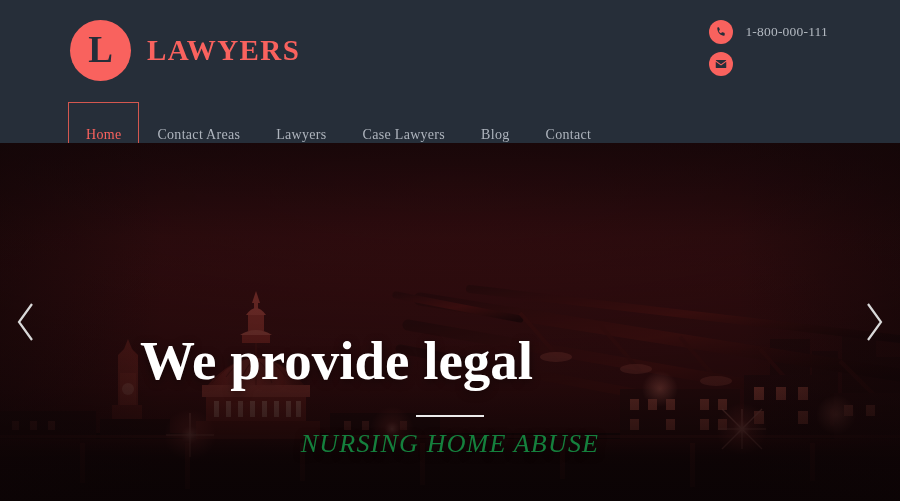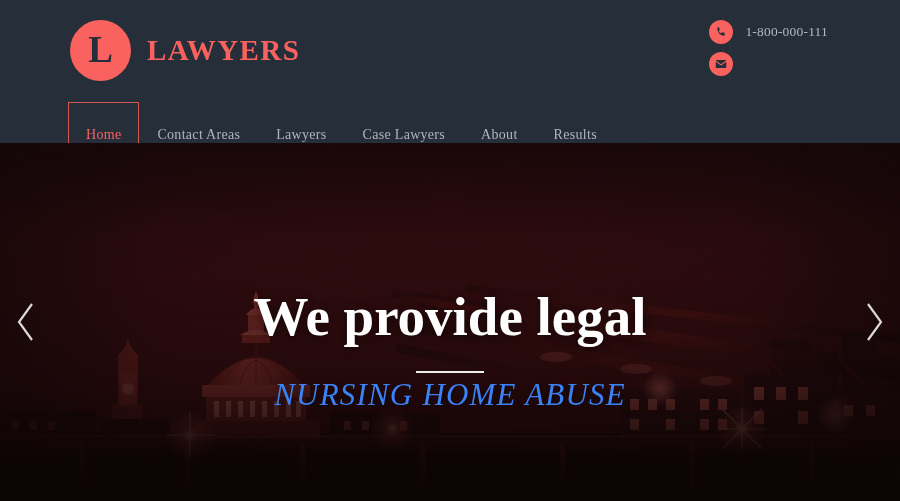--- a/index.html
+++ b/index.html
@@ -87,31 +87,32 @@
 
   
   .hero-text{
     position:absolute; left:0; top:0; width:900px; height:358px;
     display:flex; flex-direction:column; align-items:center; justify-content:flex-start;
     padding-top:143px;
   }
   .hero-title{
     font-family:"Liberation Serif","DejaVu Serif",serif;
     font-weight:700; font-size:55px; line-height:1.14;
-    color:#ffffff; text-align:center; width:620px;
+    color:#ffffff; text-align:left; width:620px;
     text-shadow:0 2px 10px rgba(0,0,0,.45);
+    margin-top:44px;
   }
   .hero-divider{
     width:68px; height:2px; background:#ffffff; margin:22px 0 0 0;
     opacity:.92;
   }
   .hero-sub{
     font-family:"Liberation Serif","DejaVu Serif",serif;
-    font-style:italic; font-size:31px; letter-spacing:1.2px;
-    color:#3b82f6; margin-top:4px; text-align:center;
+    font-style:italic; font-size:26px; letter-spacing:1.2px;
+    color:#15803d; margin-top:12px; text-align:center;
     text-shadow:0 2px 8px rgba(0,0,0,.5);
   }
 
   
   .slider-arrow{
     position:absolute; top:50%; transform:translateY(-50%);
     width:44px; height:74px; cursor:pointer;
     display:flex; align-items:center; justify-content:center;
   }
   .slider-arrow.prev{ left:4px; }
@@ -150,22 +151,22 @@
       </span>
     </div>
 
   </div>
 
   <nav class="main-nav">
     <a class="nav-item active">Home</a>
     <a class="nav-item">Contact Areas</a>
     <a class="nav-item">Lawyers</a>
     <a class="nav-item">Case Lawyers</a>
-    <a class="nav-item">About</a>
-    <a class="nav-item">Results</a>
+    <a class="nav-item">Blog</a>
+    <a class="nav-item">Contact</a>
   </nav>
 
 </header>
 
 <section class="hero">
 
   <svg class="hero-canvas" viewBox="0 0 900 358" preserveAspectRatio="xMidYMid slice" aria-hidden="true">
     <defs>
       <linearGradient id="skyG" x1="0" y1="0" x2="0" y2="1">
         <stop offset="0%" stop-color="#2d0e12"></stop>

